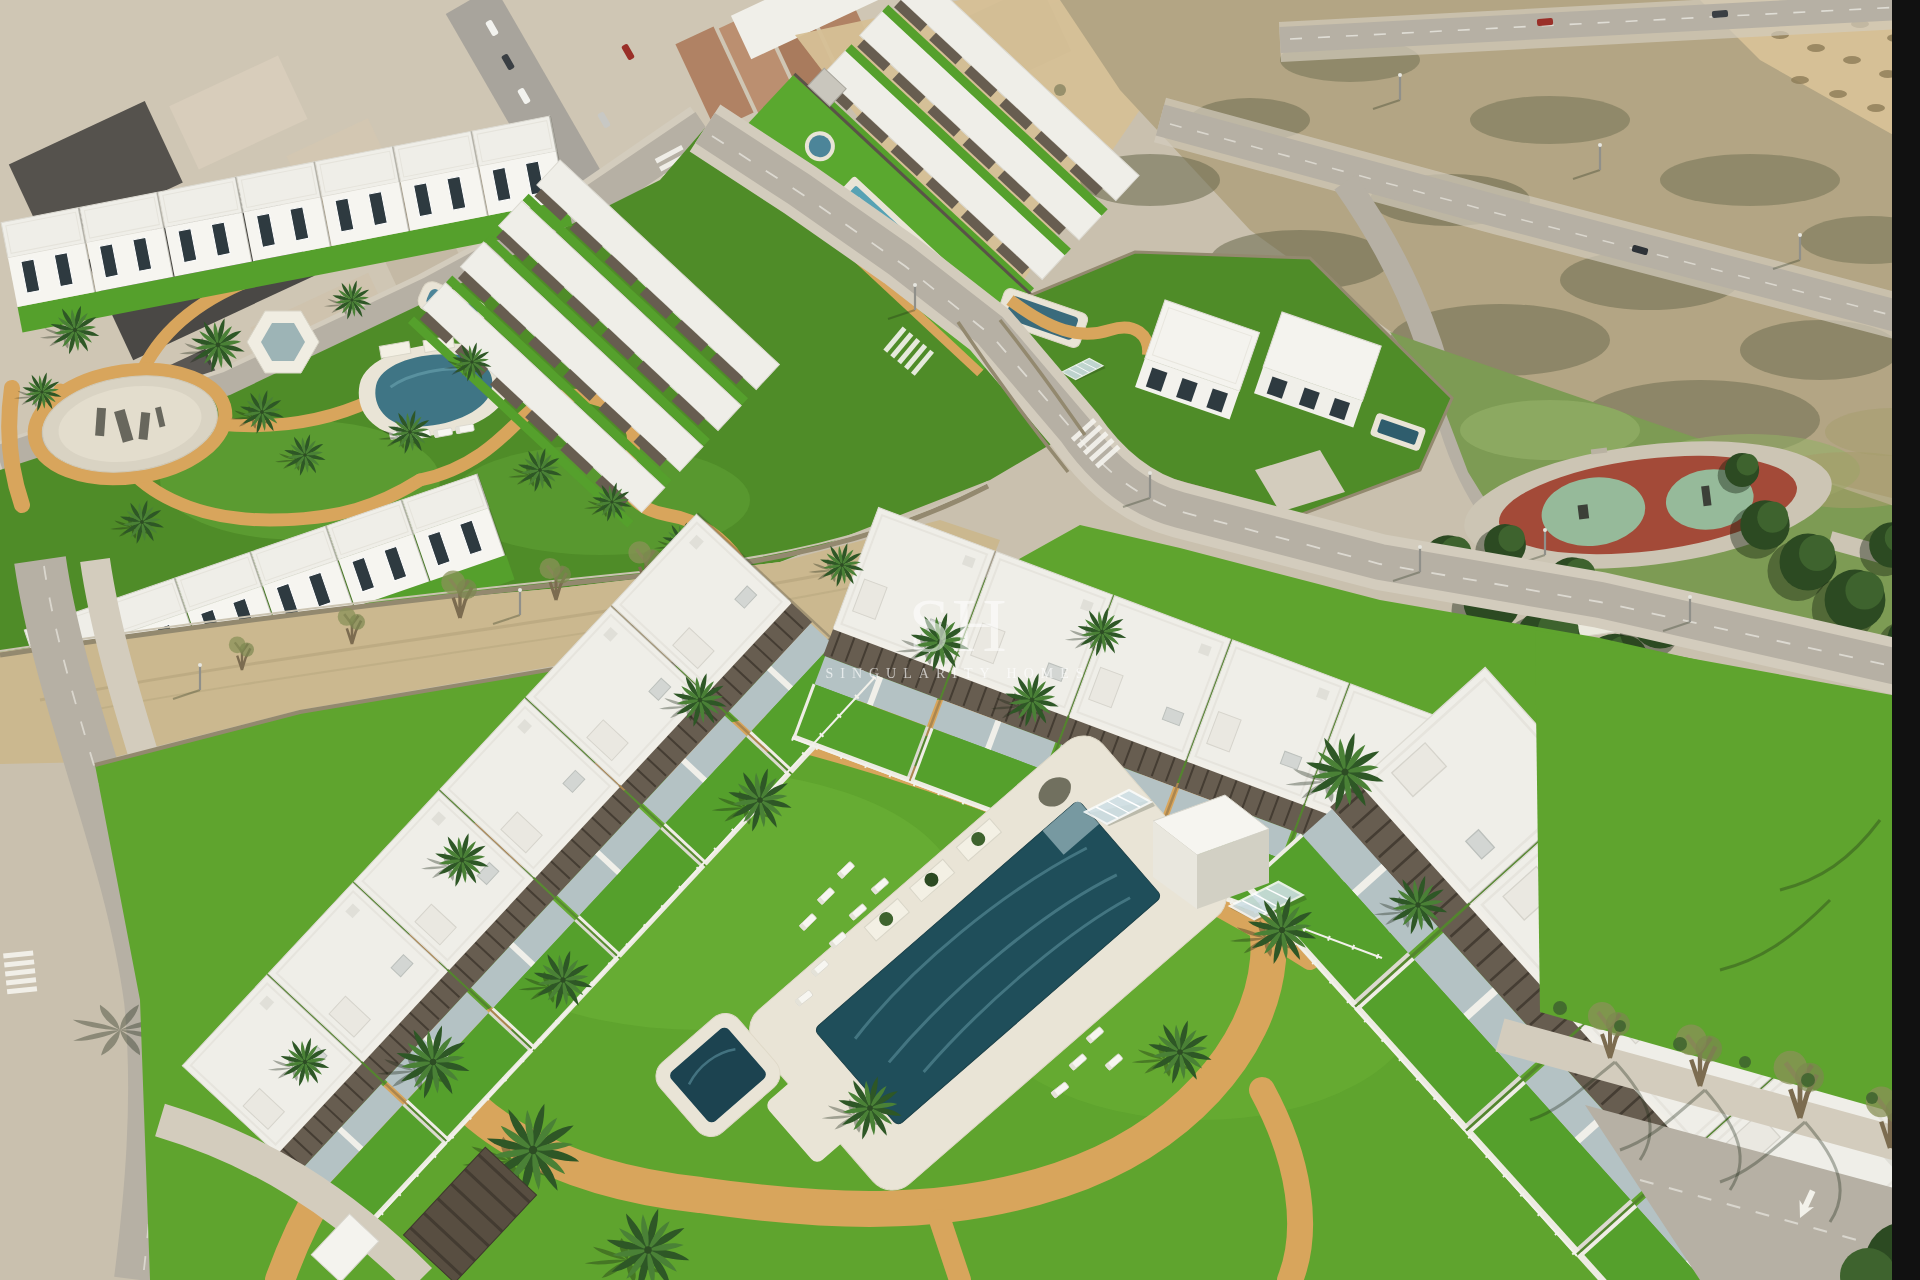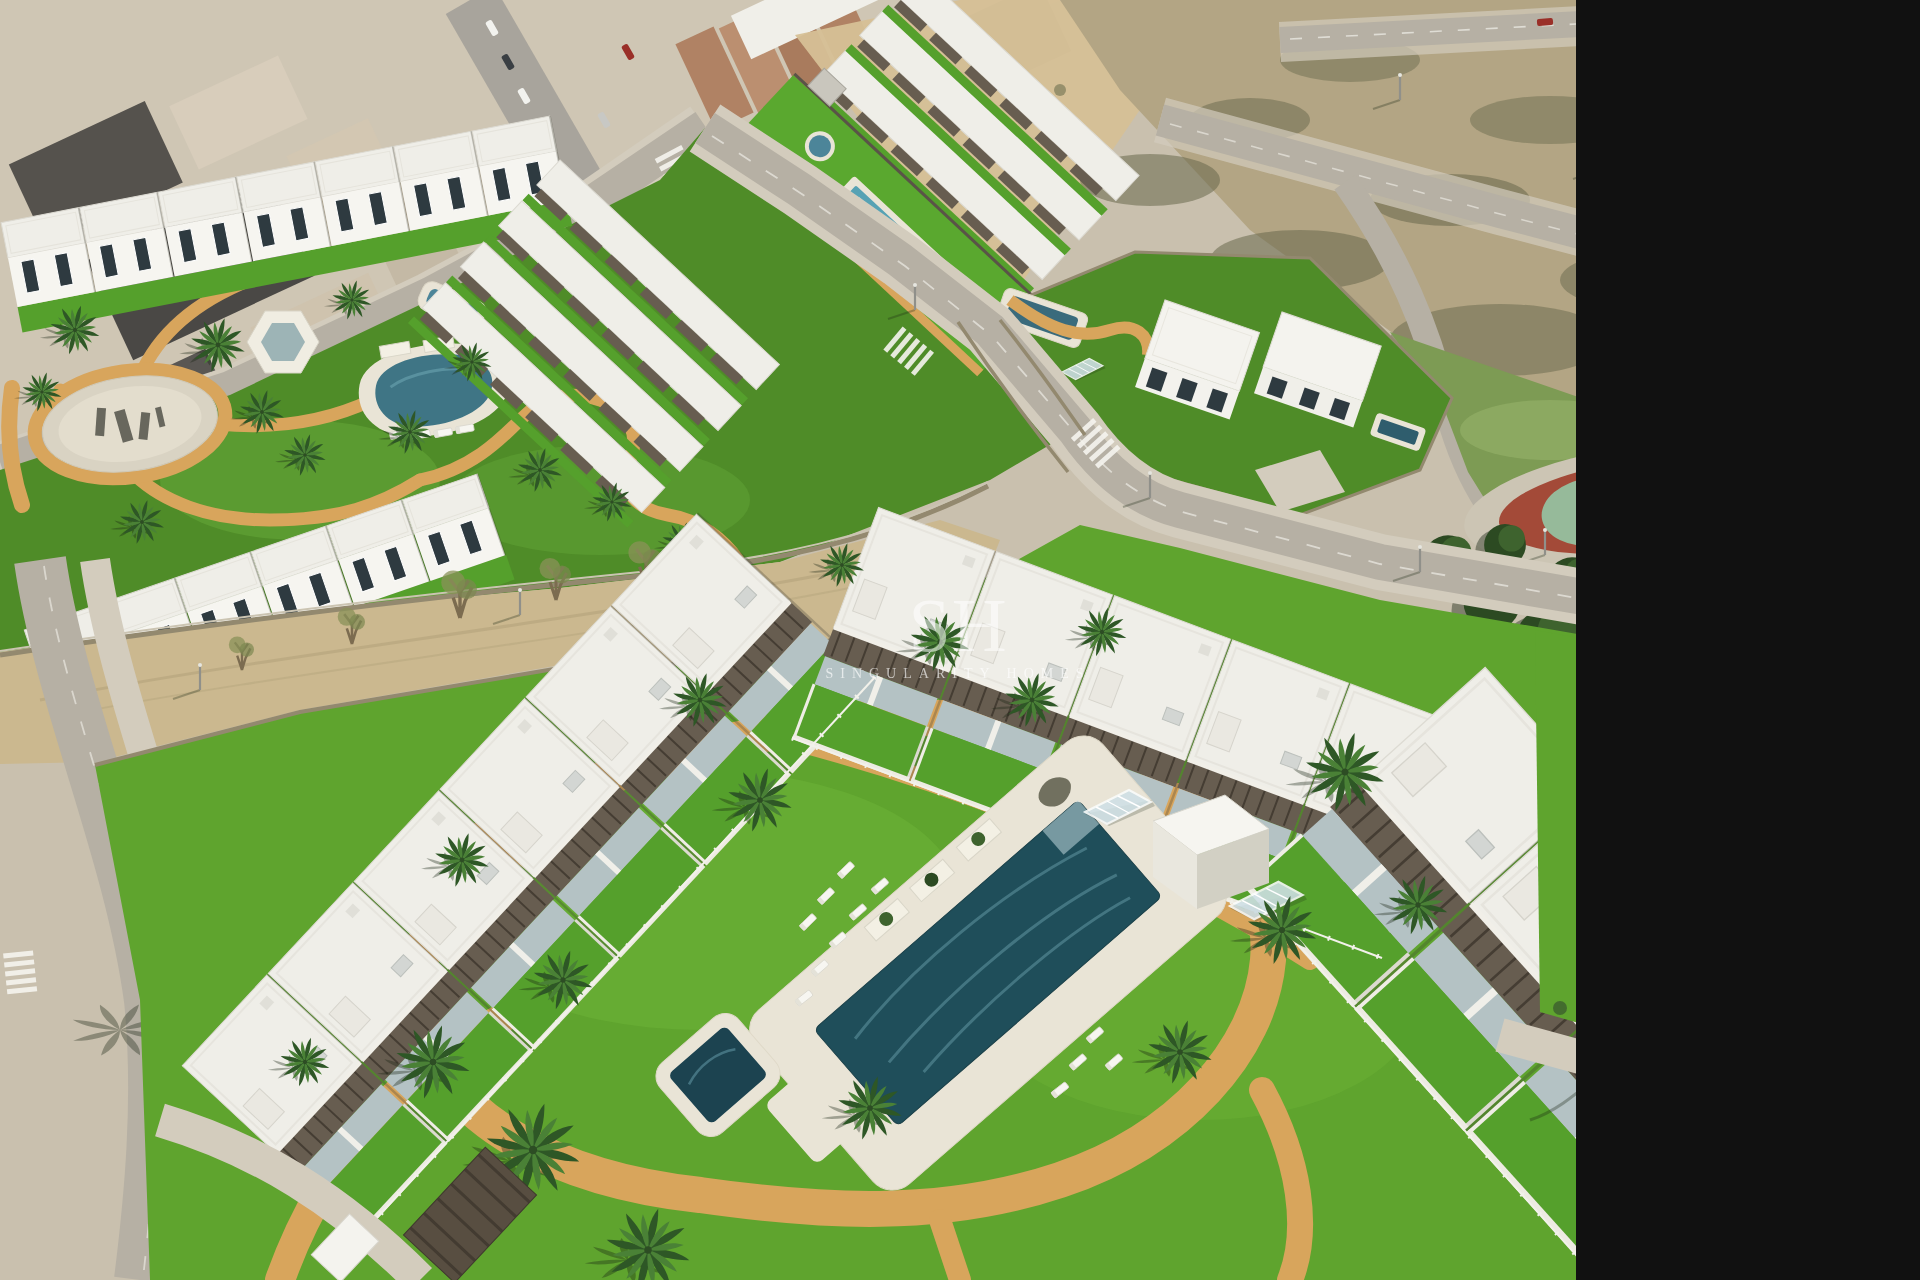--- a/index.html
+++ b/index.html
@@ -1,16 +1,16 @@
 <!DOCTYPE html>
 <html style="--grass1: #5fa42e; --grass2: #4f8c28; --grass3: #7d9b54; --lawn2: #55a02c; --lawnS: #5aa82f; --poolDeep: #1f4e5a; --poolMid: #4c8599; --poolPale: #9cc4cd; --deck: #e9e4d6; --ochre: #d8a55c; --ochreL: #e8c68f; --road: #b6b0a4; --swalk: #d3ccbd; --dirt: #cbb88f; --scrub: #67684c; --sand: #d6c096; --mound: #8d7c57; --white: #f4f3ee; --roof: #efeee8; --face: #e4e2da; --perg: #675d50; --slat: #453d33; --win: #2e3a40; --tbeige: #cfc6b4; --troof: #55524d; --terra: #b08264; --tdark: #2c4a22; --tmid: #3e632e; --playRed: #a34a38; --playGreen: #96ba9a; --conc: #ccc5b4; --wallStone: #93896f; --glass: #cfe0e6; --trunk: #8a6b4a;"><head>
 <meta charset="utf-8">
 <style>
   html,body{margin:0;padding:0;background:#111;}
-  #stage{position:relative;width:1576px;height:1280px;overflow:hidden;
+  #stage{position:relative;width:1892px;height:1280px;overflow:hidden;
          font-family:"Liberation Sans",sans-serif;background:#c9c0ae;}
   #stage svg{position:absolute;left:0;top:0;}
   .wm{position:absolute;left:958px;top:636px;transform:translate(-50%,-50%);
       text-align:center;pointer-events:none;font-family:"Liberation Serif",serif;}
   .wm-sh{font-size:76px;line-height:.95;letter-spacing:1px;color:rgba(255,255,255,.55);}
   .wm-name{margin-top:5px;font-size:14px;letter-spacing:7px;white-space:nowrap;
            color:rgba(255,255,255,.65);}
 </style>
 </head>
 <body>

